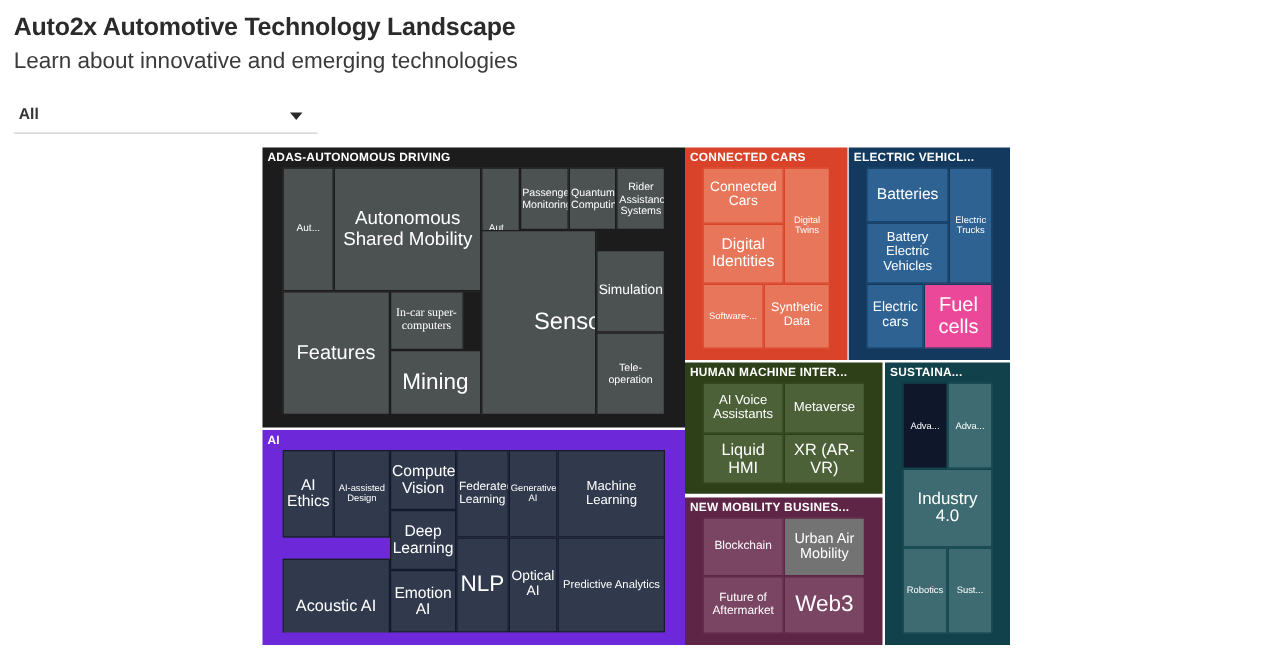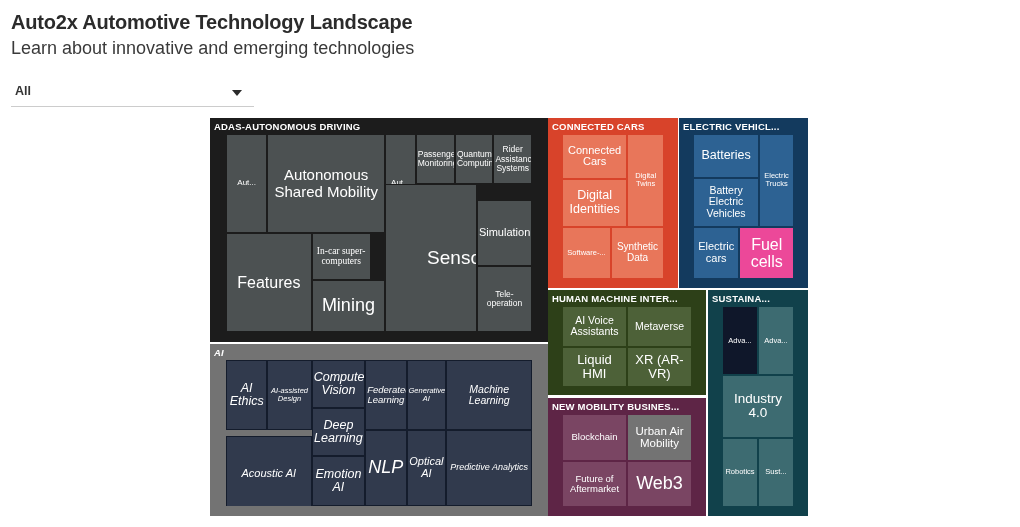--- a/index.html
+++ b/index.html
@@ -106,30 +106,30 @@
             <span>Sensors</span>
           </div>
           <div class="tile" style="left: 250.92px; top: 66.33px; width: 55.08px; height: 65.34px; background: rgb(76, 81, 82); border: 0.5px solid rgb(28, 28, 28); font-size: 11px;">
             <span>Simulation</span>
           </div>
           <div class="tile" style="left: 250.92px; top: 131.67px; width: 55.08px; height: 66.33px; background: rgb(76, 81, 82); border: 0.5px solid rgb(28, 28, 28); font-size: 8.5px;">
             <span>Tele-operation</span>
           </div>
         </div>
       </div>
-      <div class="panel" style="left: 210px; top: 344px; width: 338px; height: 172px; background: #737373; font-style: italic;">
+      <div class="panel" style="left: 210px; top: 344px; width: 338px; height: 172px; background: #6d28d9;">
         <div class="panel-title">AI</div>
         <div class="grid" style="left: 16px; top: 16px; width: 306px; height: 146px;">
           <div class="tile" style="left: 0px; top: 0px; width: 41.31px; height: 70.08px; background: rgb(49, 58, 77); border: 0.5px solid rgb(20, 28, 44); font-size: 12.5px;">
             <span>AI Ethics</span>
           </div>
           <div class="tile" style="left: 41.31px; top: 0px; width: 44.37px; height: 70.08px; background: rgb(49, 58, 77); border: 0.5px solid rgb(20, 28, 44); font-size: 7.5px;">
             <span>AI-assisted Design</span>
           </div>
-          <div class="tile" style="left: 0px; top: 76px; width: 85.68px; height: 75.92px; background: rgb(49, 58, 77); border: 0.5px solid rgb(20, 28, 44); font-size: 11px;">
+          <div class="tile" style="left: 0px; top: 87px; width: 85.68px; height: 75.92px; background: rgb(49, 58, 77); border: 0.5px solid rgb(20, 28, 44); font-size: 13px;">
             <span>Acoustic AI</span>
           </div>
           <div class="tile" style="left: 85.68px; top: 0px; width: 53.55px; height: 48.18px; background: rgb(49, 58, 77); border: 0.5px solid rgb(20, 28, 44); font-size: 12.5px;">
             <span>Computer Vision</span>
           </div>
           <div class="tile" style="left: 85.68px; top: 48.18px; width: 53.55px; height: 48.18px; background: rgb(49, 58, 77); border: 0.5px solid rgb(20, 28, 44); font-size: 12.5px;">
             <span>Deep Learning</span>
           </div>
           <div class="tile" style="left: 85.68px; top: 96.36px; width: 53.55px; height: 49.64px; background: rgb(49, 58, 77); border: 0.5px solid rgb(20, 28, 44); font-size: 12.5px;">
             <span>Emotion AI</span>

